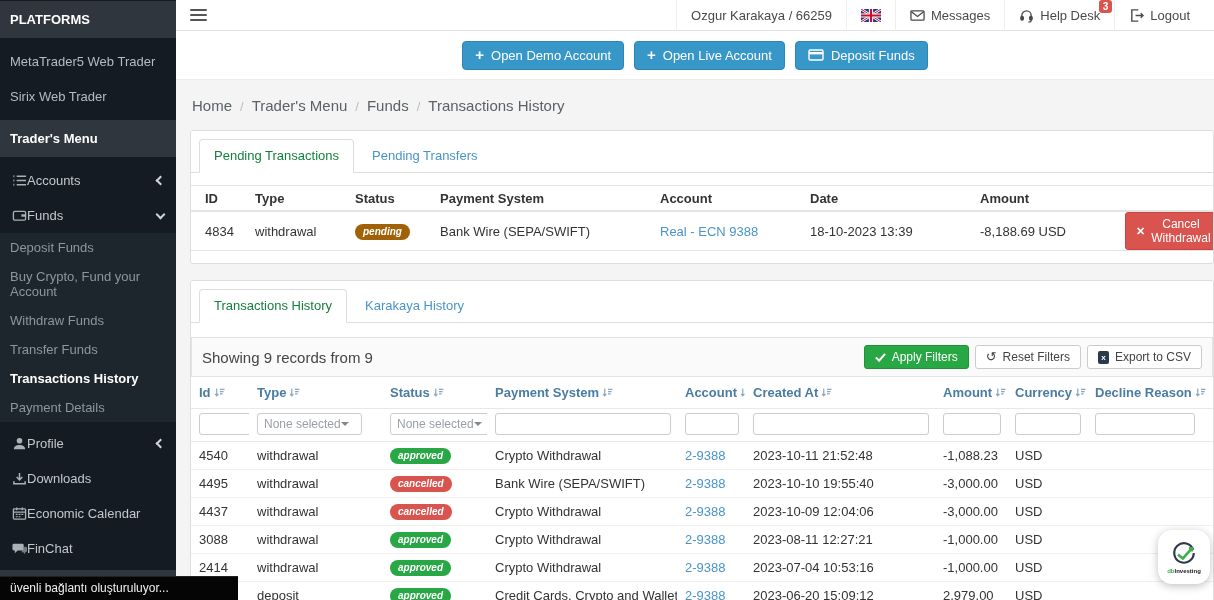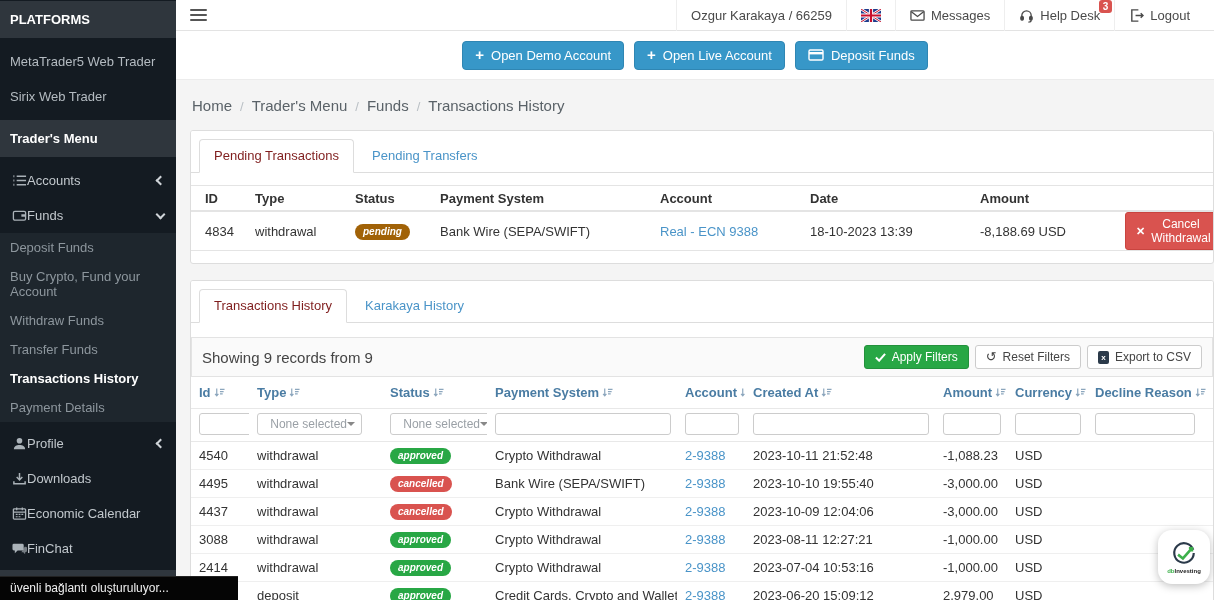--- a/index.html
+++ b/index.html
@@ -41,21 +41,21 @@
   .card-glyph { width:16px; height:12px; color:#fff; }
 
   .content { padding:0 0 0 14px; }
   .breadcrumb { display:flex; gap:8px; align-items:flex-end; font-size:15px; color:#5a6268; padding:17px 0 16px 2px; }
   .breadcrumb .sep { color:#b9bfc4; font-size:13px; }
   .crumb { cursor:pointer; }
 
   .card { background:#fff; border:1px solid #ddd; border-radius:3px; margin-bottom:16px; overflow:hidden; }
   .tabstrip { display:flex; gap:3px; padding:8px 8px 0 8px; border-bottom:1px solid #ddd; background:#fff; }
   .tab { font-size:13px; padding:8px 14px; border-radius:4px 4px 0 0; cursor:pointer; }
-  .tab.active { color:#7f1d1d; background:#fff; border:1px solid #ddd; border-bottom:1px solid #fff; margin-bottom:-1px; }
+  .tab.active { color:#15803d; background:#fff; border:1px solid #ddd; border-bottom:1px solid #fff; margin-bottom:-1px; }
   .tab.inactive { color:#4a94c8; border:1px solid transparent; }
   .tab-body { padding:12px 0 12px 0; }
 
   
   .ptable { width:100%; border-top:1px solid #e4e4e4; border-bottom:1px solid #e4e4e4; font-size:13px; color:#333; }
   .prow { display:grid; grid-template-columns:50px 100px 85px 220px 150px 170px 145px 1fr; align-items:center; padding:0 14px; }
   .prow.head { font-weight:bold; border-bottom:2px solid #e4e4e4; height:26px; }
   .prow.data { height:38px; border-bottom:0; }
   .badge { display:inline-block; color:#fff; font-weight:bold; font-style:italic; font-size:10px; padding:2px 8px 3px; border-radius:8px; }
   .badge-cyan { background:#a16207; }
@@ -73,21 +73,21 @@
   .btn-plain:last-child { margin-right:0; }
   .undo-glyph { font-size:13px; line-height:10px; }
   .csv-glyph { width:11px; height:13px; background:#2b3a4a; color:#fff; font-size:8px; font-weight:bold; display:inline-flex; align-items:center; justify-content:center; border-radius:2px; }
 
   table.htable { width:100%; border-collapse:collapse; table-layout:fixed; font-size:13px; color:#333; }
   table.htable th { text-align:left; color:#4a7ca3; font-size:13px; padding:8px 6px 8px 8px; border-bottom:1px solid #e8e8e8; font-weight:bold; white-space:nowrap; overflow:hidden; }
   table.htable td { padding:5px 6px 5px 8px; border-bottom:1px solid #efefef; white-space:nowrap; overflow:hidden; }
   table.htable tr.filter-row td { padding:4px 6px 6px 8px; border-bottom:1px solid #e8e8e8; }
   .f-input { width:100%; height:22px; border:1px solid #ccc; border-radius:3px; background:#fff; font-size:12px; padding:0 5px; font-family:inherit; }
   .f-input.narrow { width:55px; }
-  .dropdown { display:flex; align-items:center; justify-content:flex-end; width:105px; height:22px; border:1px solid #ccc; border-radius:3px; background:#fff; color:#9aa0a6; font-size:12px; padding:0 6px; cursor:pointer; }
+  .dropdown { display:flex; align-items:center; justify-content:flex-start; width:105px; height:22px; border:1px solid #ccc; border-radius:3px; background:#fff; color:#9aa0a6; font-size:12px; padding:0 6px; cursor:pointer; }
   .dd-caret { width:0; height:0; border-left:4px solid transparent; border-right:4px solid transparent; border-top:4px solid #888; }
   .sort-svg { width:11px; height:11px; vertical-align:-1px; margin-left:3px; color:#8ca6bd; }
 
   
   .status-tip { position:absolute; left:0; bottom:0; background:#050505; color:#f0f0f0; font-size:12px; padding:4px 10px 5px; min-width:238px; z-index:20; border-top:1px solid #222; }
   .chat-widget { position:absolute; right:4px; bottom:16px; width:52px; height:54px; background:#fff; border-radius:14px; box-shadow:0 2px 8px rgba(0,0,0,.25); display:flex; flex-direction:column; align-items:center; justify-content:center; gap:2px; cursor:pointer; z-index:20; }
   .chat-brand { font-size:6px; font-weight:bold; color:#222; }
   .chat-brand .g { color:#3db04b; }
 </style>
 </head>

